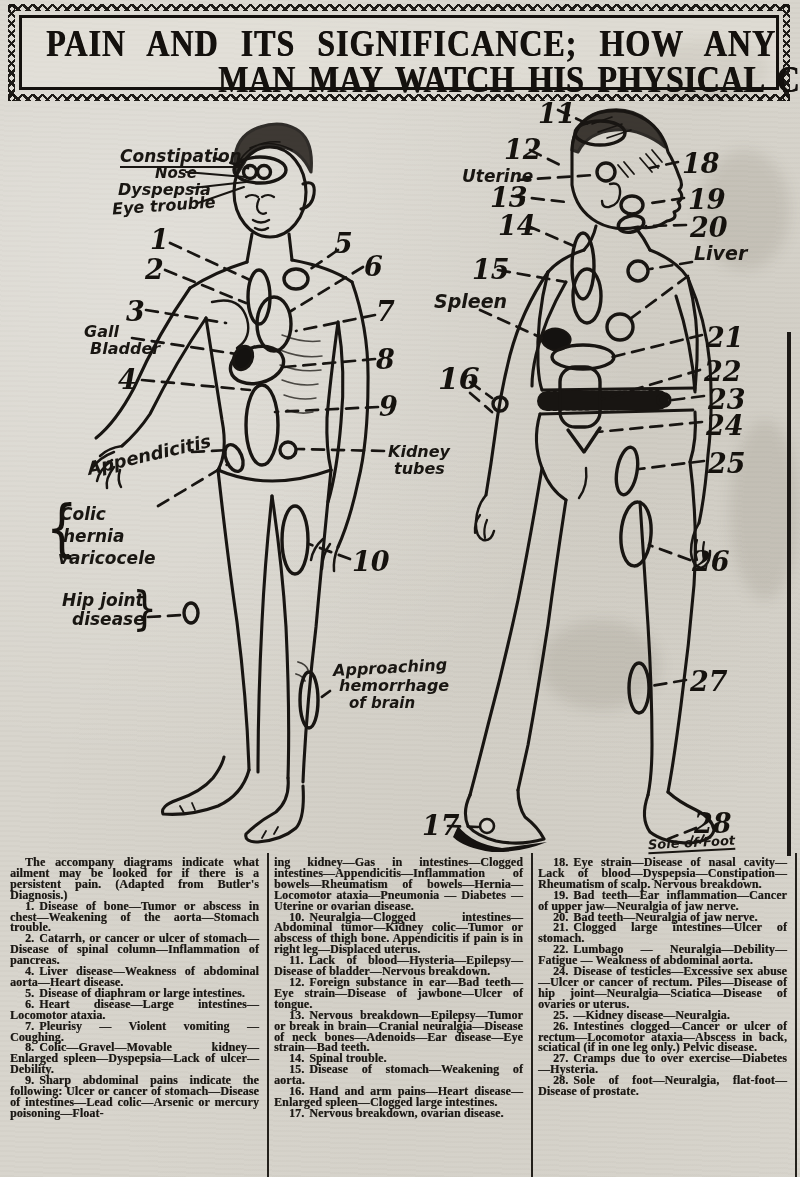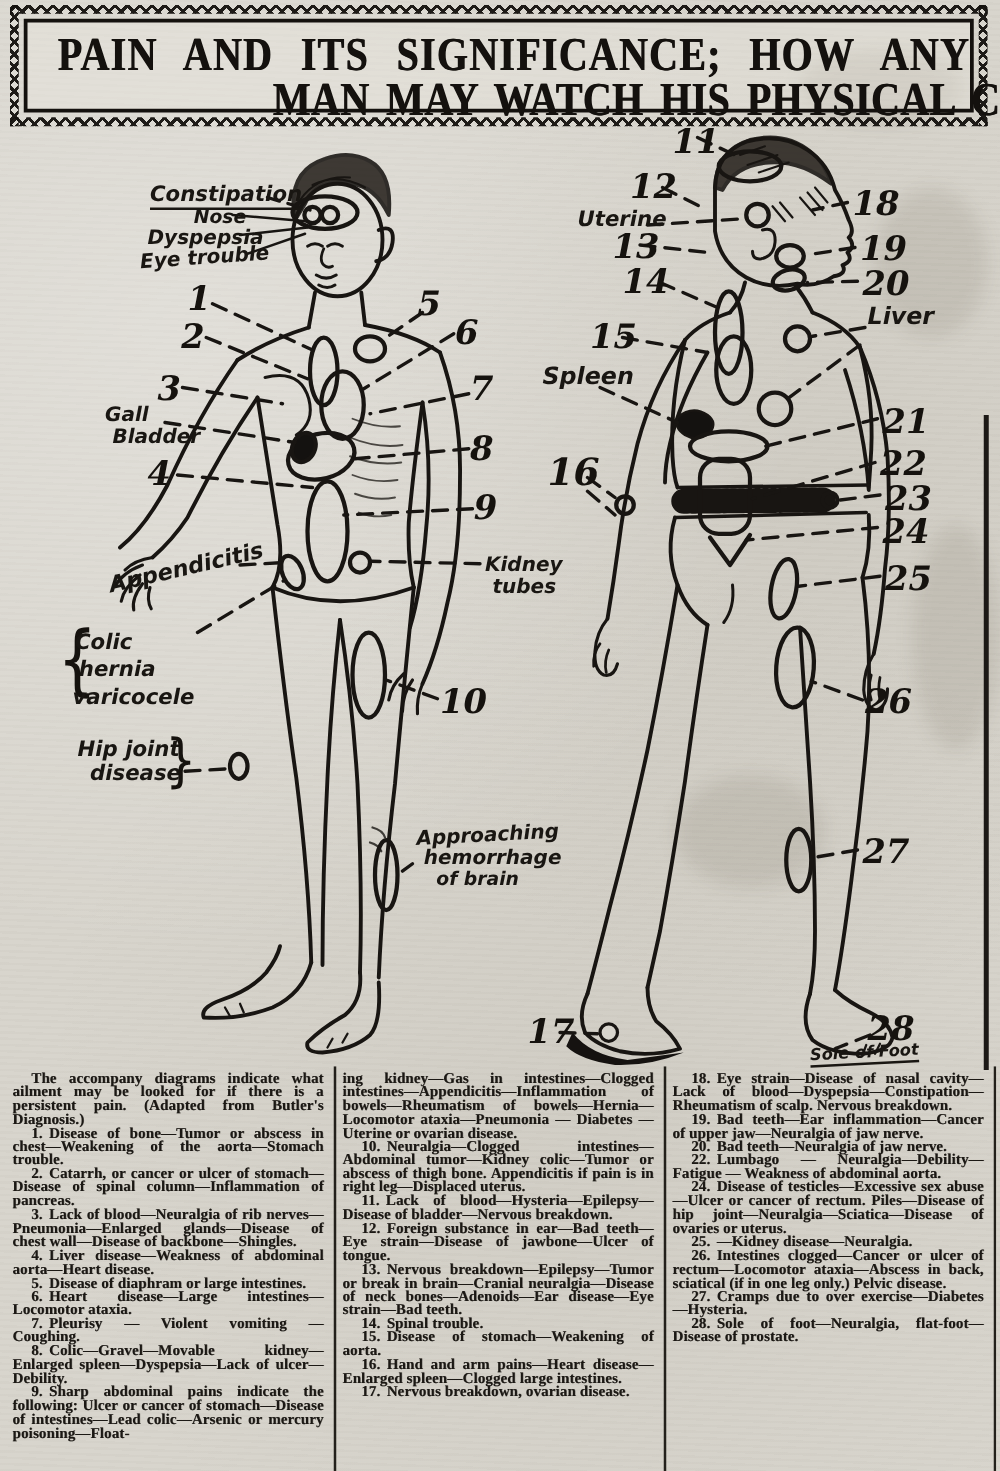--- a/index.html
+++ b/index.html
@@ -301,21 +301,20 @@
   <div class="num" style="left:708px;top:450px;">25</div>
   <div class="num" style="left:692px;top:548px;">26</div>
   <div class="num" style="left:690px;top:668px;">27</div>
   <div class="num" style="left:694px;top:810px;">28</div>
 
   <div class="cols">
     <div class="col">
       <p class="item">The accompany diagrams indicate what ailment may be looked for if there is a persistent pain. (Adapted from Butler's Diagnosis.)</p>
       <p class="item"><span class="no">1.</span><span>Disease of bone—Tumor or abscess in chest—Weakening of the aorta—Stomach trouble.</span></p>
       <p class="item"><span class="no">2.</span><span>Catarrh, or cancer or ulcer of stomach—Disease of spinal column—Inflammation of pancreas.</span></p>
-      <p class="item"><span class="no">3.</span><span>Lack of blood—Neuralgia of rib nerves—Pneumonia—Enlarged glands—Disease of chest wall—Disease of backbone—Shingles.</span></p>
       <p class="item"><span class="no">4.</span><span>Liver disease—Weakness of abdominal aorta—Heart disease.</span></p>
       <p class="item"><span class="no">5.</span><span>Disease of diaphram or large intestines.</span></p>
       <p class="item"><span class="no">6.</span><span>Heart disease—Large intestines—Locomotor ataxia.</span></p>
       <p class="item"><span class="no">7.</span><span>Pleurisy — Violent vomiting — Coughing.</span></p>
       <p class="item"><span class="no">8.</span><span>Colic—Gravel—Movable kidney—Enlarged spleen—Dyspepsia—Lack of ulcer—Debility.</span></p>
       <p class="item"><span class="no">9.</span><span>Sharp abdominal pains indicate the following: Ulcer or cancer of stomach—Disease of intestines—Lead colic—Arsenic or mercury poisoning—Float-</span></p>
     </div>
     <div class="col">
       <p class="item cont">ing kidney—Gas in intestines—Clogged intestines—Appendicitis—Inflammation of bowels—Rheumatism of bowels—Hernia—Locomotor ataxia—Pneumonia — Diabetes — Uterine or ovarian disease.</p>
       <p class="item"><span class="no">10.</span><span>Neuralgia—Clogged intestines—Abdominal tumor—Kidney colic—Tumor or abscess of thigh bone. Appendicitis if pain is in right leg—Displaced uterus.</span></p>
@@ -324,20 +323,21 @@
       <p class="item"><span class="no">13.</span><span>Nervous breakdown—Epilepsy—Tumor or break in brain—Cranial neuralgia—Disease of neck bones—Adenoids—Ear disease—Eye strain—Bad teeth.</span></p>
       <p class="item"><span class="no">14.</span><span>Spinal trouble.</span></p>
       <p class="item"><span class="no">15.</span><span>Disease of stomach—Weakening of aorta.</span></p>
       <p class="item"><span class="no">16.</span><span>Hand and arm pains—Heart disease—Enlarged spleen—Clogged large intestines.</span></p>
       <p class="item"><span class="no">17.</span><span>Nervous breakdown, ovarian disease.</span></p>
     </div>
     <div class="col">
       <p class="item"><span class="no">18.</span><span>Eye strain—Disease of nasal cavity—Lack of blood—Dyspepsia—Constipation—Rheumatism of scalp. Nervous breakdown.</span></p>
       <p class="item"><span class="no">19.</span><span>Bad teeth—Ear inflammation—Cancer of upper jaw—Neuralgia of jaw nerve.</span></p>
       <p class="item"><span class="no">20.</span><span>Bad teeth—Neuralgia of jaw nerve.</span></p>
+      <p class="item"><span class="no">21.</span><span>Clogged large intestines—Ulcer of stomach.</span></p>
       <p class="item"><span class="no">22.</span><span>Lumbago — Neuralgia—Debility—Fatigue — Weakness of abdominal aorta.</span></p>
       <p class="item"><span class="no">24.</span><span>Disease of testicles—Excessive sex abuse—Ulcer or cancer of rectum. Piles—Disease of hip joint—Neuralgia—Sciatica—Disease of ovaries or uterus.</span></p>
       <p class="item"><span class="no">25.</span><span>—Kidney disease—Neuralgia.</span></p>
       <p class="item"><span class="no">26.</span><span>Intestines clogged—Cancer or ulcer of rectum—Locomotor ataxia—Abscess in back, sciatical (if in one leg only.) Pelvic disease.</span></p>
       <p class="item"><span class="no">27.</span><span>Cramps due to over exercise—Diabetes—Hysteria.</span></p>
       <p class="item"><span class="no">28.</span><span>Sole of foot—Neuralgia, flat-foot—Disease of prostate.</span></p>
     </div>
   </div>
 
 </div>

